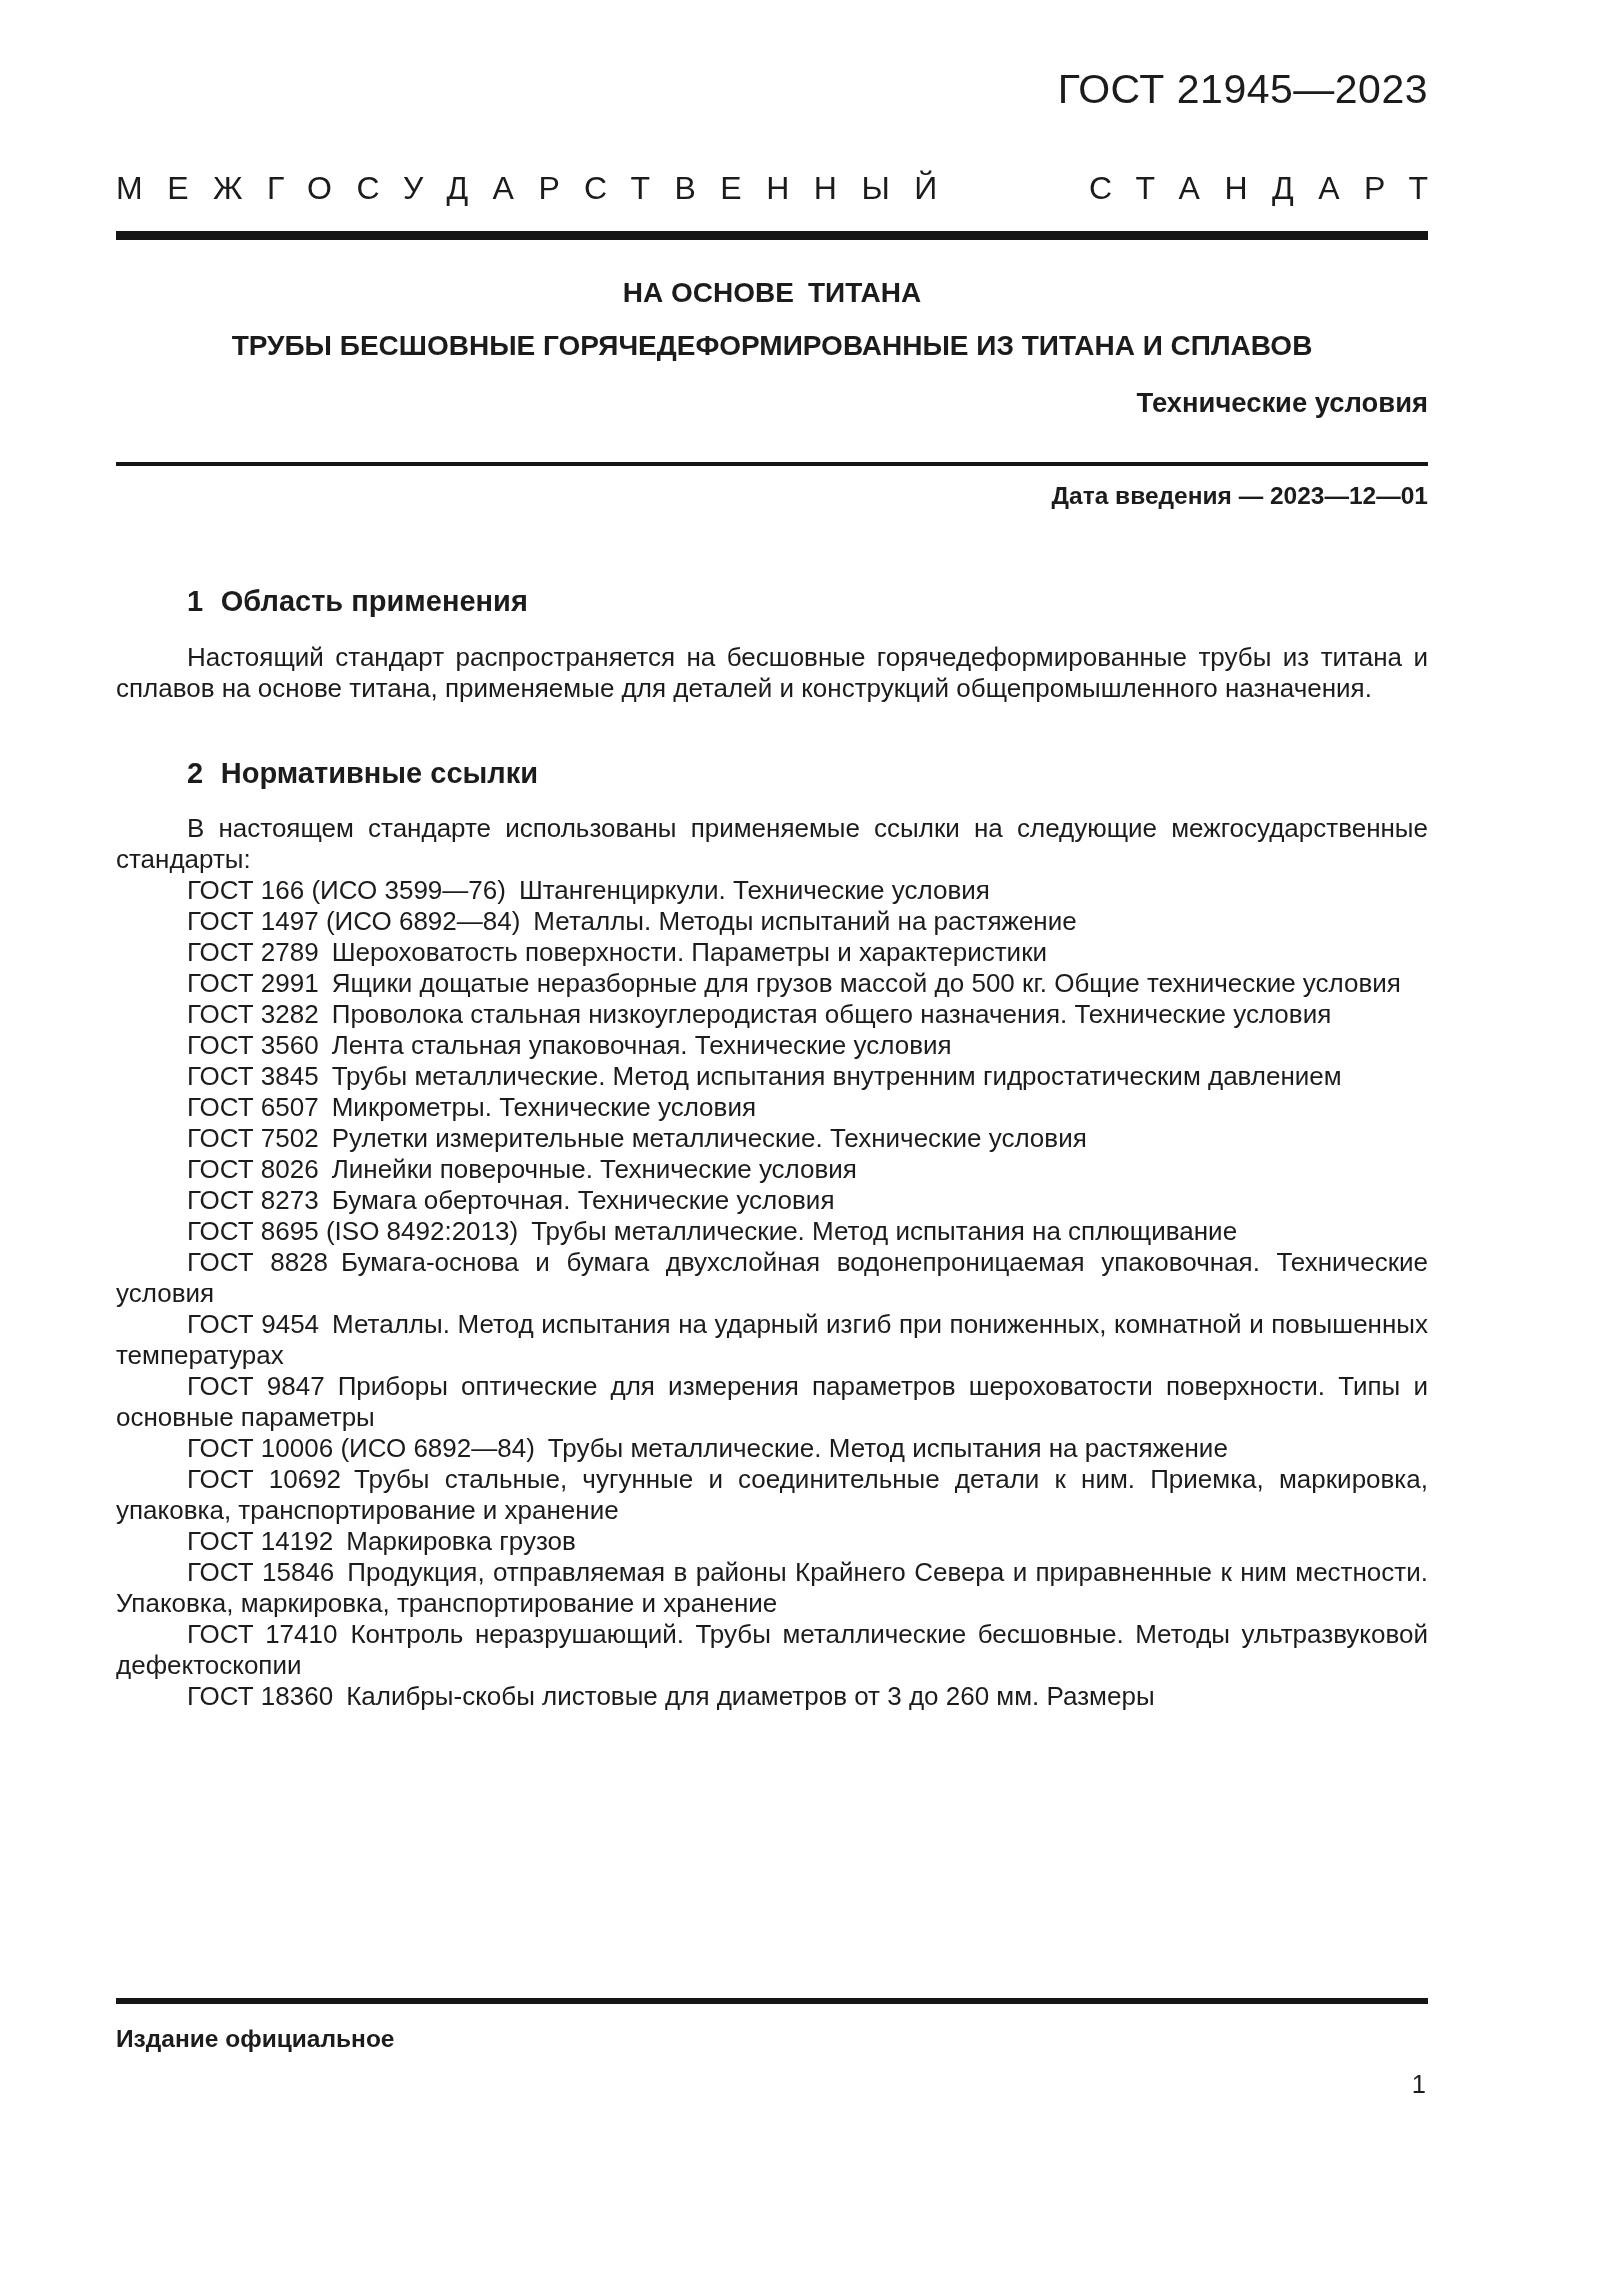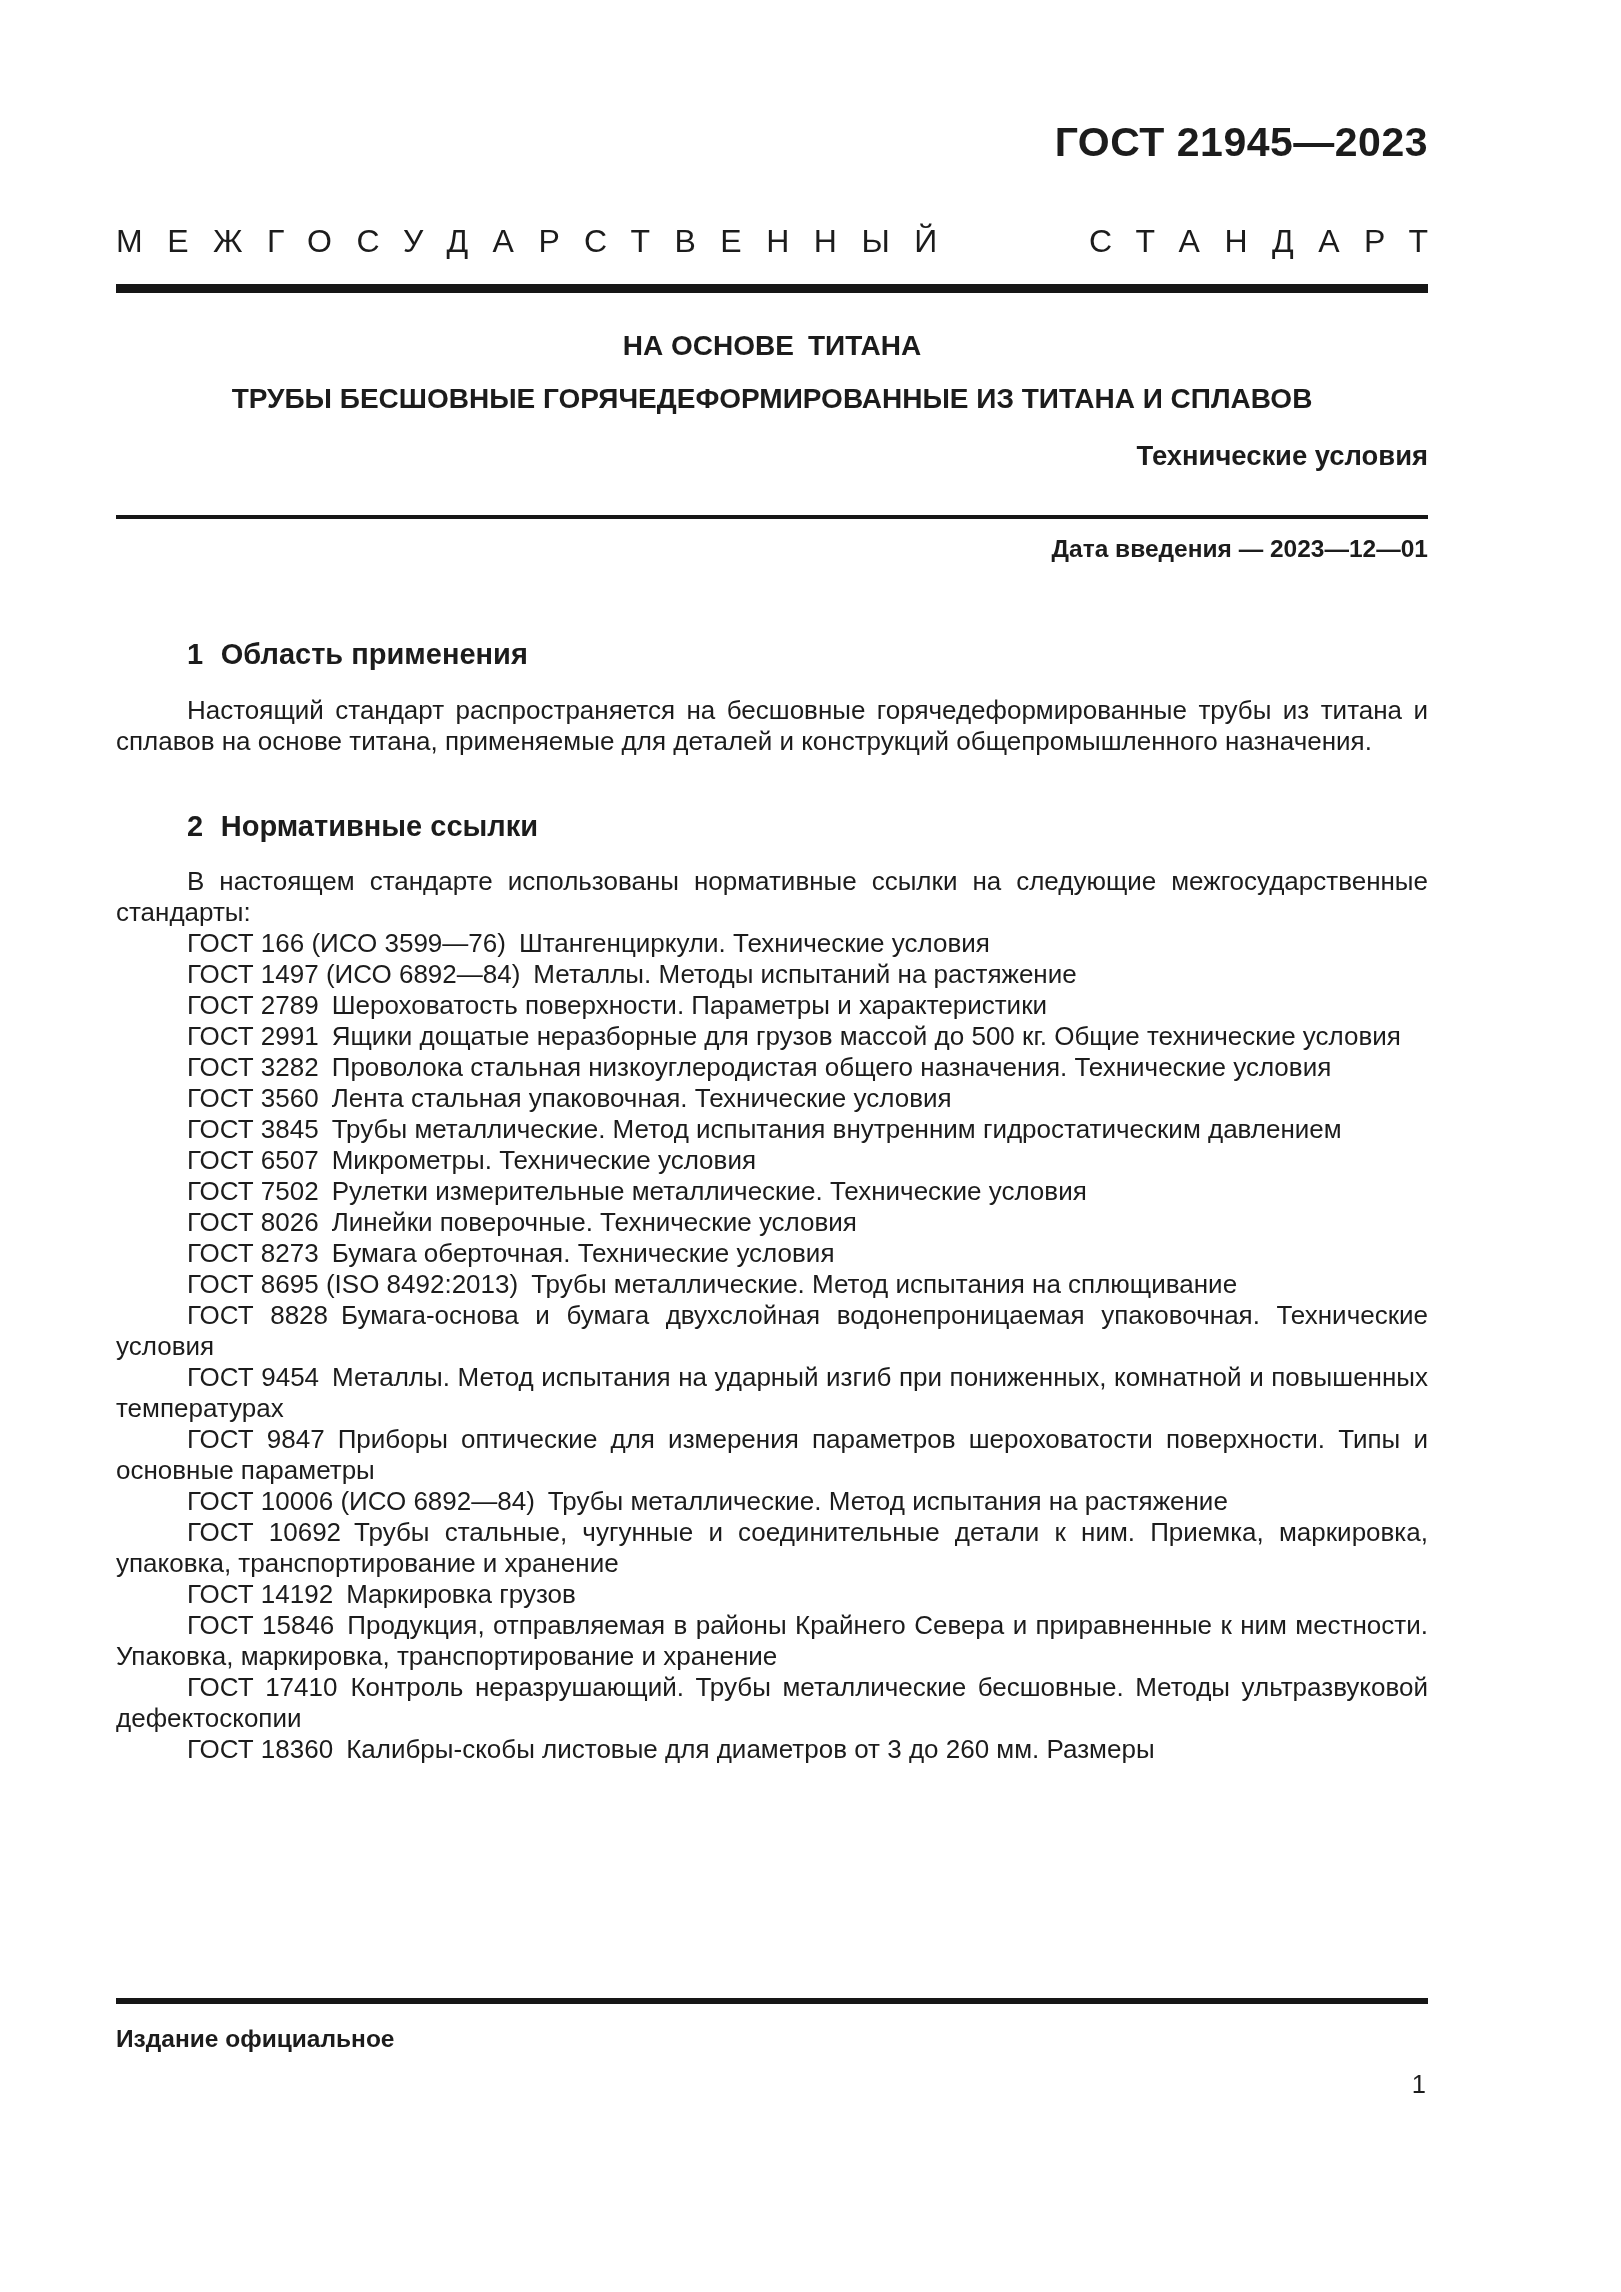--- a/index.html
+++ b/index.html
@@ -10,24 +10,24 @@
   }
   .page {
     position: relative;
     width: 1621px;
     height: 2293px;
     background: #ffffff;
     padding: 0 193px 0 116px;
     overflow: hidden;
   }
   .doc-number {
-    margin-top: 119px;
+    margin-top: 66px;
     text-align: right;
     font-size: 41px;
-    font-weight: bold;
+    font-weight: normal;
     letter-spacing: 0.5px;
   }
   .standard-type {
     margin-top: 57px;
     display: flex;
     justify-content: space-between;
     font-size: 32px;
     font-weight: normal;
     white-space: nowrap;
   }
@@ -140,21 +140,21 @@
   <div class="section-heading sec-1">
     <span class="num">1</span><span>Область применения</span>
   </div>
 
   <p class="body-text para">Настоящий стандарт распространяется на бесшовные горячедеформированные трубы из титана и сплавов на основе титана, применяемые для деталей и конструкций общепромышленного назначения.</p>
 
   <div class="section-heading sec-2">
     <span class="num">2</span><span>Нормативные ссылки</span>
   </div>
 
-  <p class="body-text para">В настоящем стандарте использованы нормативные ссылки на следующие межгосударственные стандарты:</p>
+  <p class="body-text para">В настоящем стандарте использованы применяемые ссылки на следующие межгосударственные стандарты:</p>
 
   <div>
     <p class="body-text ref">ГОСТ 166 (ИСО 3599—76) Штангенциркули. Технические условия</p>
     <p class="body-text ref">ГОСТ 1497 (ИСО 6892—84) Металлы. Методы испытаний на растяжение</p>
     <p class="body-text ref">ГОСТ 2789 Шероховатость поверхности. Параметры и характеристики</p>
     <p class="body-text ref">ГОСТ 2991 Ящики дощатые неразборные для грузов массой до 500 кг. Общие технические условия</p>
     <p class="body-text ref">ГОСТ 3282 Проволока стальная низкоуглеродистая общего назначения. Технические условия</p>
     <p class="body-text ref">ГОСТ 3560 Лента стальная упаковочная. Технические условия</p>
     <p class="body-text ref">ГОСТ 3845 Трубы металлические. Метод испытания внутренним гидростатическим давлением</p>
     <p class="body-text ref">ГОСТ 6507 Микрометры. Технические условия</p>

